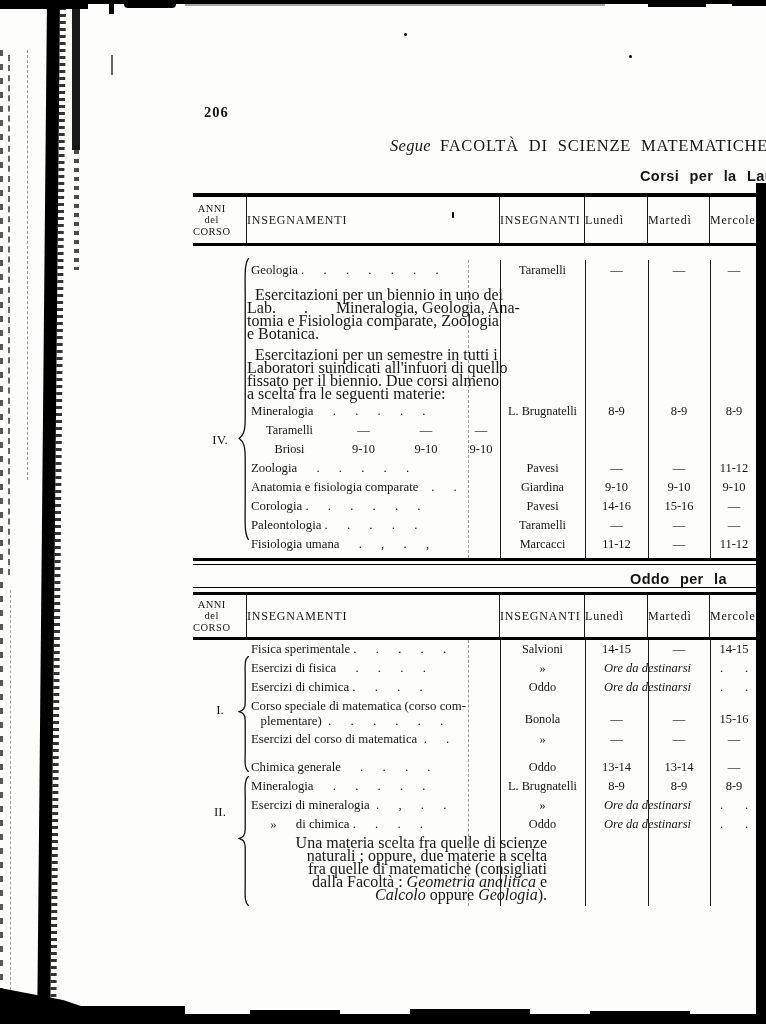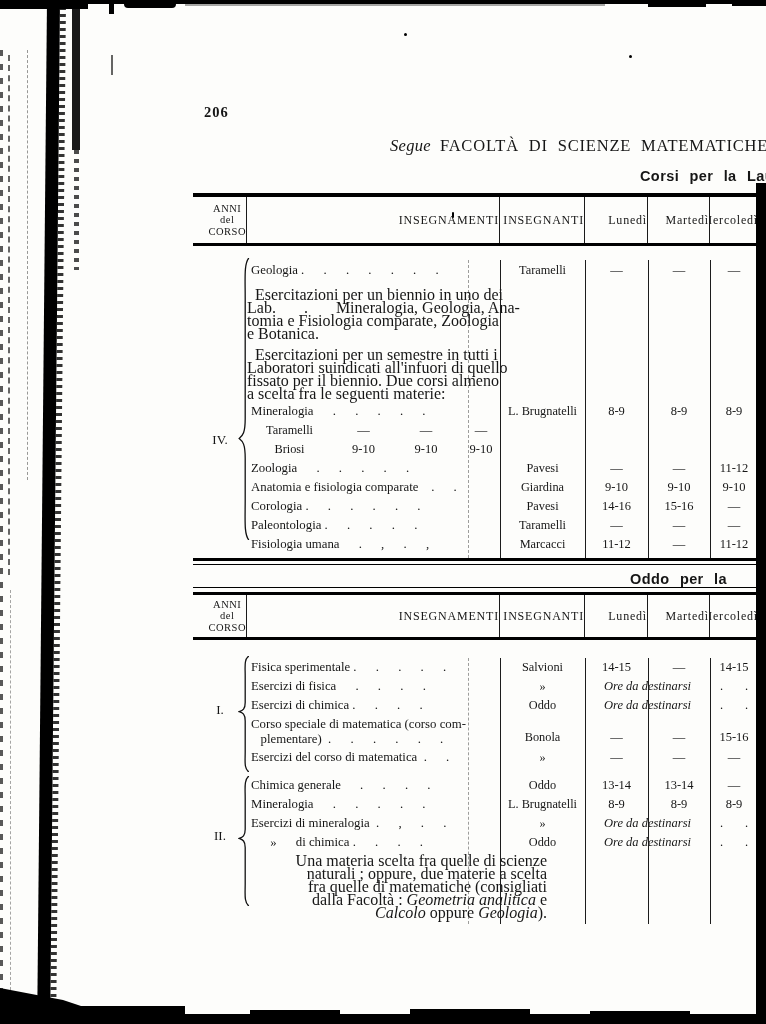--- a/index.html
+++ b/index.html
@@ -16,21 +16,21 @@
   .pagenum{left:204px;top:104px;font-size:14.5px;font-weight:700;letter-spacing:1px;z-index:2;}
   .h-title{left:390px;top:136px;font-size:16.5px;white-space:nowrap;letter-spacing:.8px;word-spacing:5px;z-index:2;}
   .h-title .segue{font-style:italic;letter-spacing:.3px;word-spacing:normal;margin-right:9px;}
   .h-bold{font-family:"Liberation Sans",sans-serif;font-weight:700;font-size:14.5px;
           white-space:nowrap;letter-spacing:.4px;word-spacing:6px;z-index:2;}
 
   
   .tbl{position:absolute;left:193px;width:565px;z-index:2;}
   .rule{background:#000;}
   .thead{display:flex;border-bottom:3px solid #000;}
-  .th{box-sizing:border-box;display:flex;align-items:center;justify-content:flex-end;
+  .th{box-sizing:border-box;display:flex;align-items:center;justify-content:flex-start;
       border-right:1px solid #1a1a1a;overflow:hidden;font-size:12px;letter-spacing:.8px;white-space:nowrap;}
   .th:last-child{border-right:none;}
   .w-anni{width:54px;}.w-ins{width:253px;}.w-tea{width:85px;}
   .w-lun{width:63px;}.w-mar{width:62px;}.w-mer{width:48px;}
   .anni-stack{text-align:center;font-size:10.5px;line-height:11.5px;letter-spacing:.5px;}
   .tbody{position:relative;}
   .vline{position:absolute;top:0;width:1px;background:#1c1c1c;}
   .vdash{position:absolute;top:0;width:0;border-left:1px dashed rgba(0,0,0,.38);}
 
   .row{display:flex;align-items:flex-start;}
@@ -197,21 +197,21 @@
     <div class="th w-mar">Martedì</div>
     <div class="th w-mer">Mercoledì</div>
   </div>
   <div class="tbody" style="height:268px;">
     <div class="vline" style="left:307px;height:266px;"></div>
     <div class="vline" style="left:392px;height:266px;"></div>
     <div class="vline" style="left:455px;height:266px;"></div>
     <div class="vline" style="left:517px;height:266px;"></div>
     <div class="vdash" style="left:275px;height:266px;"></div>
 
-    <div class="row h19" style="margin-top:18px;">
+    <div class="row h19" style="">
       <div class="c c-anni"></div>
       <div class="c c-ins">Fisica sperimentale .      .      .      .      .</div>
       <div class="c c-tea">Salvioni</div>
       <div class="c c-td c-lun">14-15</div>
       <div class="c c-td c-mar">—</div>
       <div class="c c-td c-mer">14-15</div>
     </div>
     <div class="row h19">
       <div class="c c-anni"></div>
       <div class="c c-ins">Esercizi di fisica      .      .      .      .</div>
@@ -290,21 +290,21 @@
 <div class="yr" style="top:432px;">IV.</div>
 
 <svg class="brace" style="left:238px;top:656px;" width="12" height="116" viewBox="0 0 10 100" preserveAspectRatio="none">
   <path d="M9,0 C5,3 6,9 6,17 L6,40 C6,46 4,47 1,48 C4,49 6,50 6,56 L6,83 C6,91 5,97 9,100" fill="none" stroke="#111" stroke-width="1.3" vector-effect="non-scaling-stroke"></path>
 </svg>
 <div class="yr" style="top:702px;">I.</div>
 
 <svg class="brace" style="left:238px;top:776px;" width="12" height="130" viewBox="0 0 10 100" preserveAspectRatio="none">
   <path d="M9,0 C5,3 6,9 6,17 L6,41 C6,46 4,47 1,48 C4,49 6,50 6,55 L6,83 C6,91 5,97 9,100" fill="none" stroke="#111" stroke-width="1.3" vector-effect="non-scaling-stroke"></path>
 </svg>
-<div class="yr" style="top:828px;">II.</div>
+<div class="yr" style="top:804px;">II.</div>
 
 <div class="art" style="left:0;top:0;width:766px;height:4px;"></div>
 <div class="art" style="left:0;top:0;width:88px;height:9px;"></div>
 <div class="art" style="left:109px;top:0;width:5px;height:14px;"></div>
 <div class="art" style="left:124px;top:0;width:52px;height:8px;border-radius:0 0 4px 4px;"></div>
 <div class="art" style="left:648px;top:0;width:58px;height:7px;"></div>
 <div class="art" style="left:732px;top:0;width:34px;height:6px;"></div>
 <div class="art" style="left:185px;top:4px;width:420px;height:2px;opacity:.35;"></div>
 
 <div class="art" style="left:47px;top:0;width:13px;height:1008px;transform:rotate(.55deg);transform-origin:0 0;"></div>

